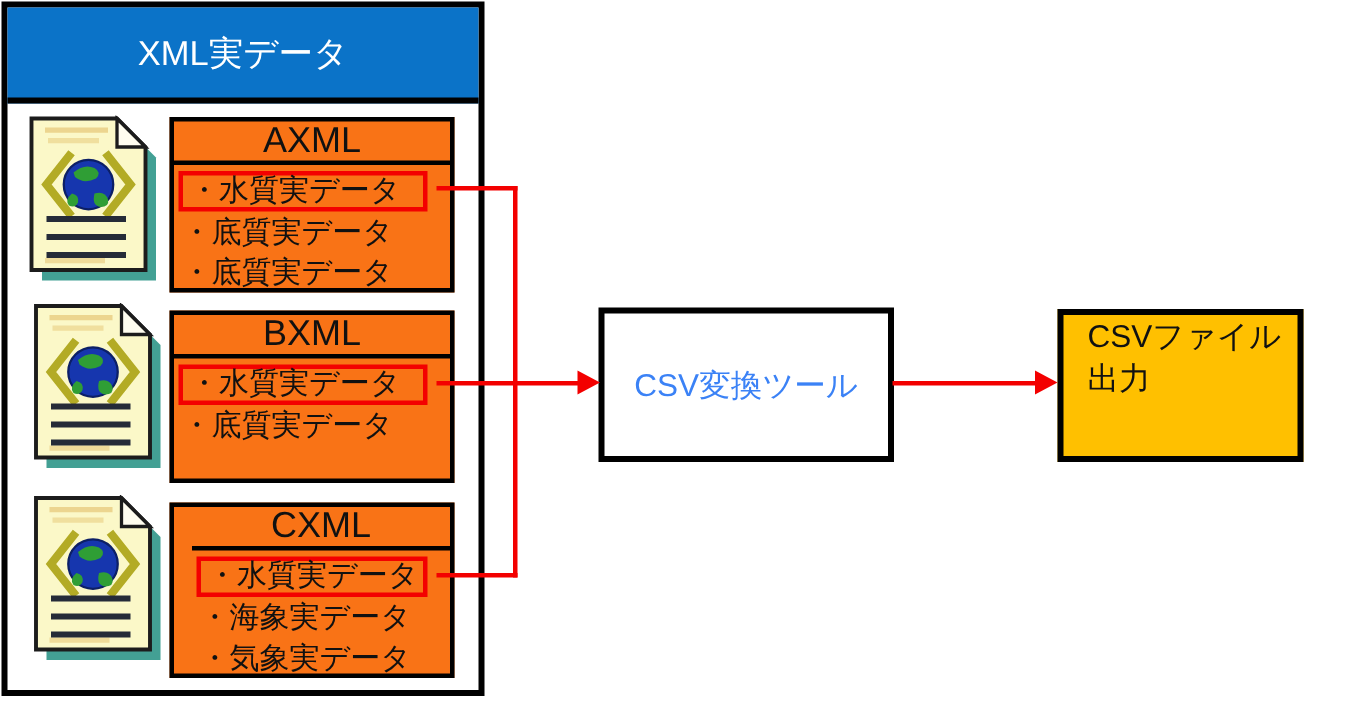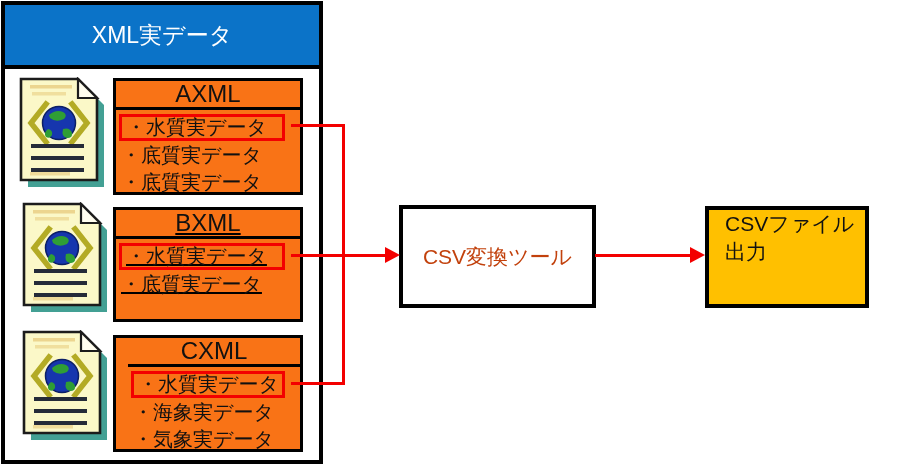--- a/index.html
+++ b/index.html
@@ -10,21 +10,21 @@
   .outer-panel{position:absolute;left:1px;top:1px;width:322px;height:463px;
     border:4px solid #000;background:#fff;box-sizing:border-box;}
   .panel-header{position:absolute;left:0;top:0;right:0;height:60px;background:var(--blue,#0b73c8);
     border-bottom:4px solid #000;display:flex;flex-direction:column;justify-content:center;
     align-items:center;color:#fff;font-size:23px;line-height:28px;}
 
   
   .group{position:absolute;left:113px;width:190px;border:3px solid #000;background:#f97316;
     box-sizing:border-box;z-index:2;}
   .group-a{top:78px;height:117px;}
-  .group-b{top:207px;height:115px;text-decoration:underline;}
+  .group-b{top:207px;height:115px;}
   .group-c{top:335px;height:117px;padding-left:12px;}
   .group-title{height:26px;border-bottom:3px solid #000;text-align:center;
     font-size:24px;line-height:26px;color:#111;}
   .group-items{padding-top:4px;}
   .item{height:27px;line-height:27px;font-size:20px;color:#111;padding-left:5px;
     white-space:nowrap;box-sizing:border-box;}
   .item.highlight{border:3px solid var(--red,#f30000);margin:0 15px 1px 3px;
     line-height:21px;padding-left:4px;}
 
   
@@ -34,21 +34,21 @@
   .doc-icon.i3{left:21px;top:330px;}
 
   
   .redline{position:absolute;background:var(--red,#f30000);z-index:5;}
   .arrowhead{position:absolute;width:0;height:0;border-top:8px solid transparent;
     border-bottom:8px solid transparent;border-left:15px solid var(--red,#f30000);z-index:5;}
 
   
   .tool-box{position:absolute;left:399px;top:205px;width:197px;height:103px;
     border:4px solid #000;background:#fff;box-sizing:border-box;display:flex;
-    align-items:center;justify-content:center;font-size:21px;color:#c2410c;z-index:4;}
+    align-items:center;justify-content:center;font-size:21px;color:#3b82f6;z-index:4;}
   .output-box{position:absolute;left:705px;top:206px;width:164px;height:102px;
     border:4px solid #000;background:var(--gold,#ffc000);box-sizing:border-box;display:flex;
     align-items:flex-start;justify-content:center;font-size:21px;color:#111;z-index:4;padding-left:16px;}
 </style>
 </head>
 <body>
 
 <div class="stage">
 
   <svg width="0" height="0" style="position:absolute">

